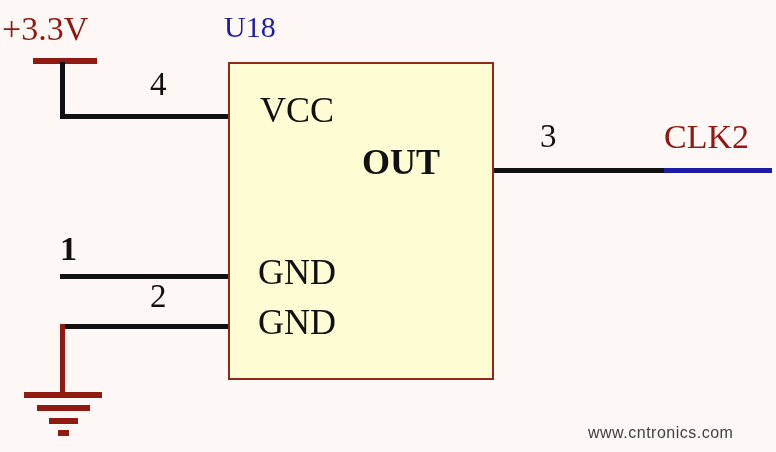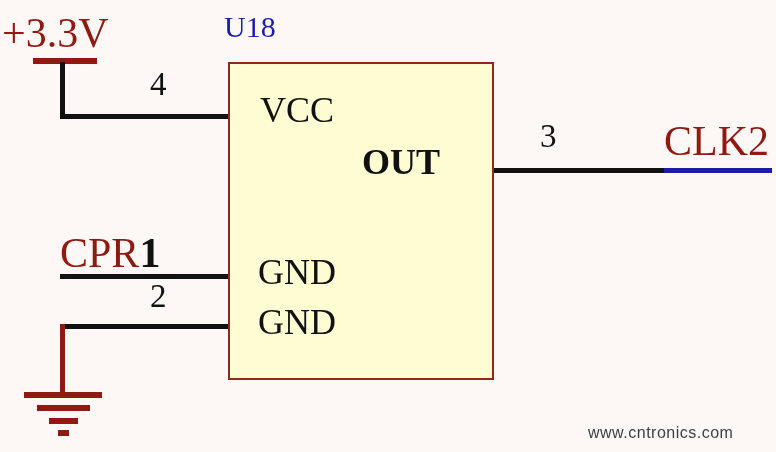--- a/index.html
+++ b/index.html
@@ -15,21 +15,21 @@
     width: 776px;
     height: 452px;
     background: #fdf8f5;
     overflow: hidden;
   }
   .abs { position: absolute; }
 
   
   .net-label {
     color: #8e1a12;
-    font-size: 42px;
+    font-size: 34px;
     font-weight: 400;
     line-height: 1;
     white-space: nowrap;
   }
   .designator {
     color: #1c1ca8;
     font-size: 30px;
     line-height: 1;
     white-space: nowrap;
   }
@@ -94,21 +94,20 @@
   <div class="abs pin-name" style="left:258px; top:304px;">GND</div>
 
 
   <div class="abs wire-h" style="left:494px; top:168px; width:172px;"></div>
   <div class="abs wire-h wire-blue" style="left:664px; top:168px; width:108px;"></div>
   <div class="abs pin-number" style="left:540px; top:120px;">3</div>
   <div class="abs net-label" style="left:664px; top:120px;">CLK2</div>
 
   <div class="abs wire-h" style="left:60px; top:274px; width:168px;"></div>
   <div class="abs cpr-row" style="left:60px; top:232px; position:absolute;">
-    <span class="net-label">CPR</span>
     <span class="net-label cpr-num">1</span>
   </div>
 
   <div class="abs wire-h" style="left:60px; top:324px; width:168px;"></div>
   <div class="abs pin-number" style="left:150px; top:280px;">2</div>
 
   <div class="abs wire-v maroon" style="left:60px; top:324px; height:70px;"></div>
   <div class="abs maroon" style="left:24px; top:392px; width:78px; height:6px;"></div>
   <div class="abs maroon" style="left:37px; top:405px; width:53px; height:6px;"></div>
   <div class="abs maroon" style="left:49px; top:418px; width:29px; height:6px;"></div>

